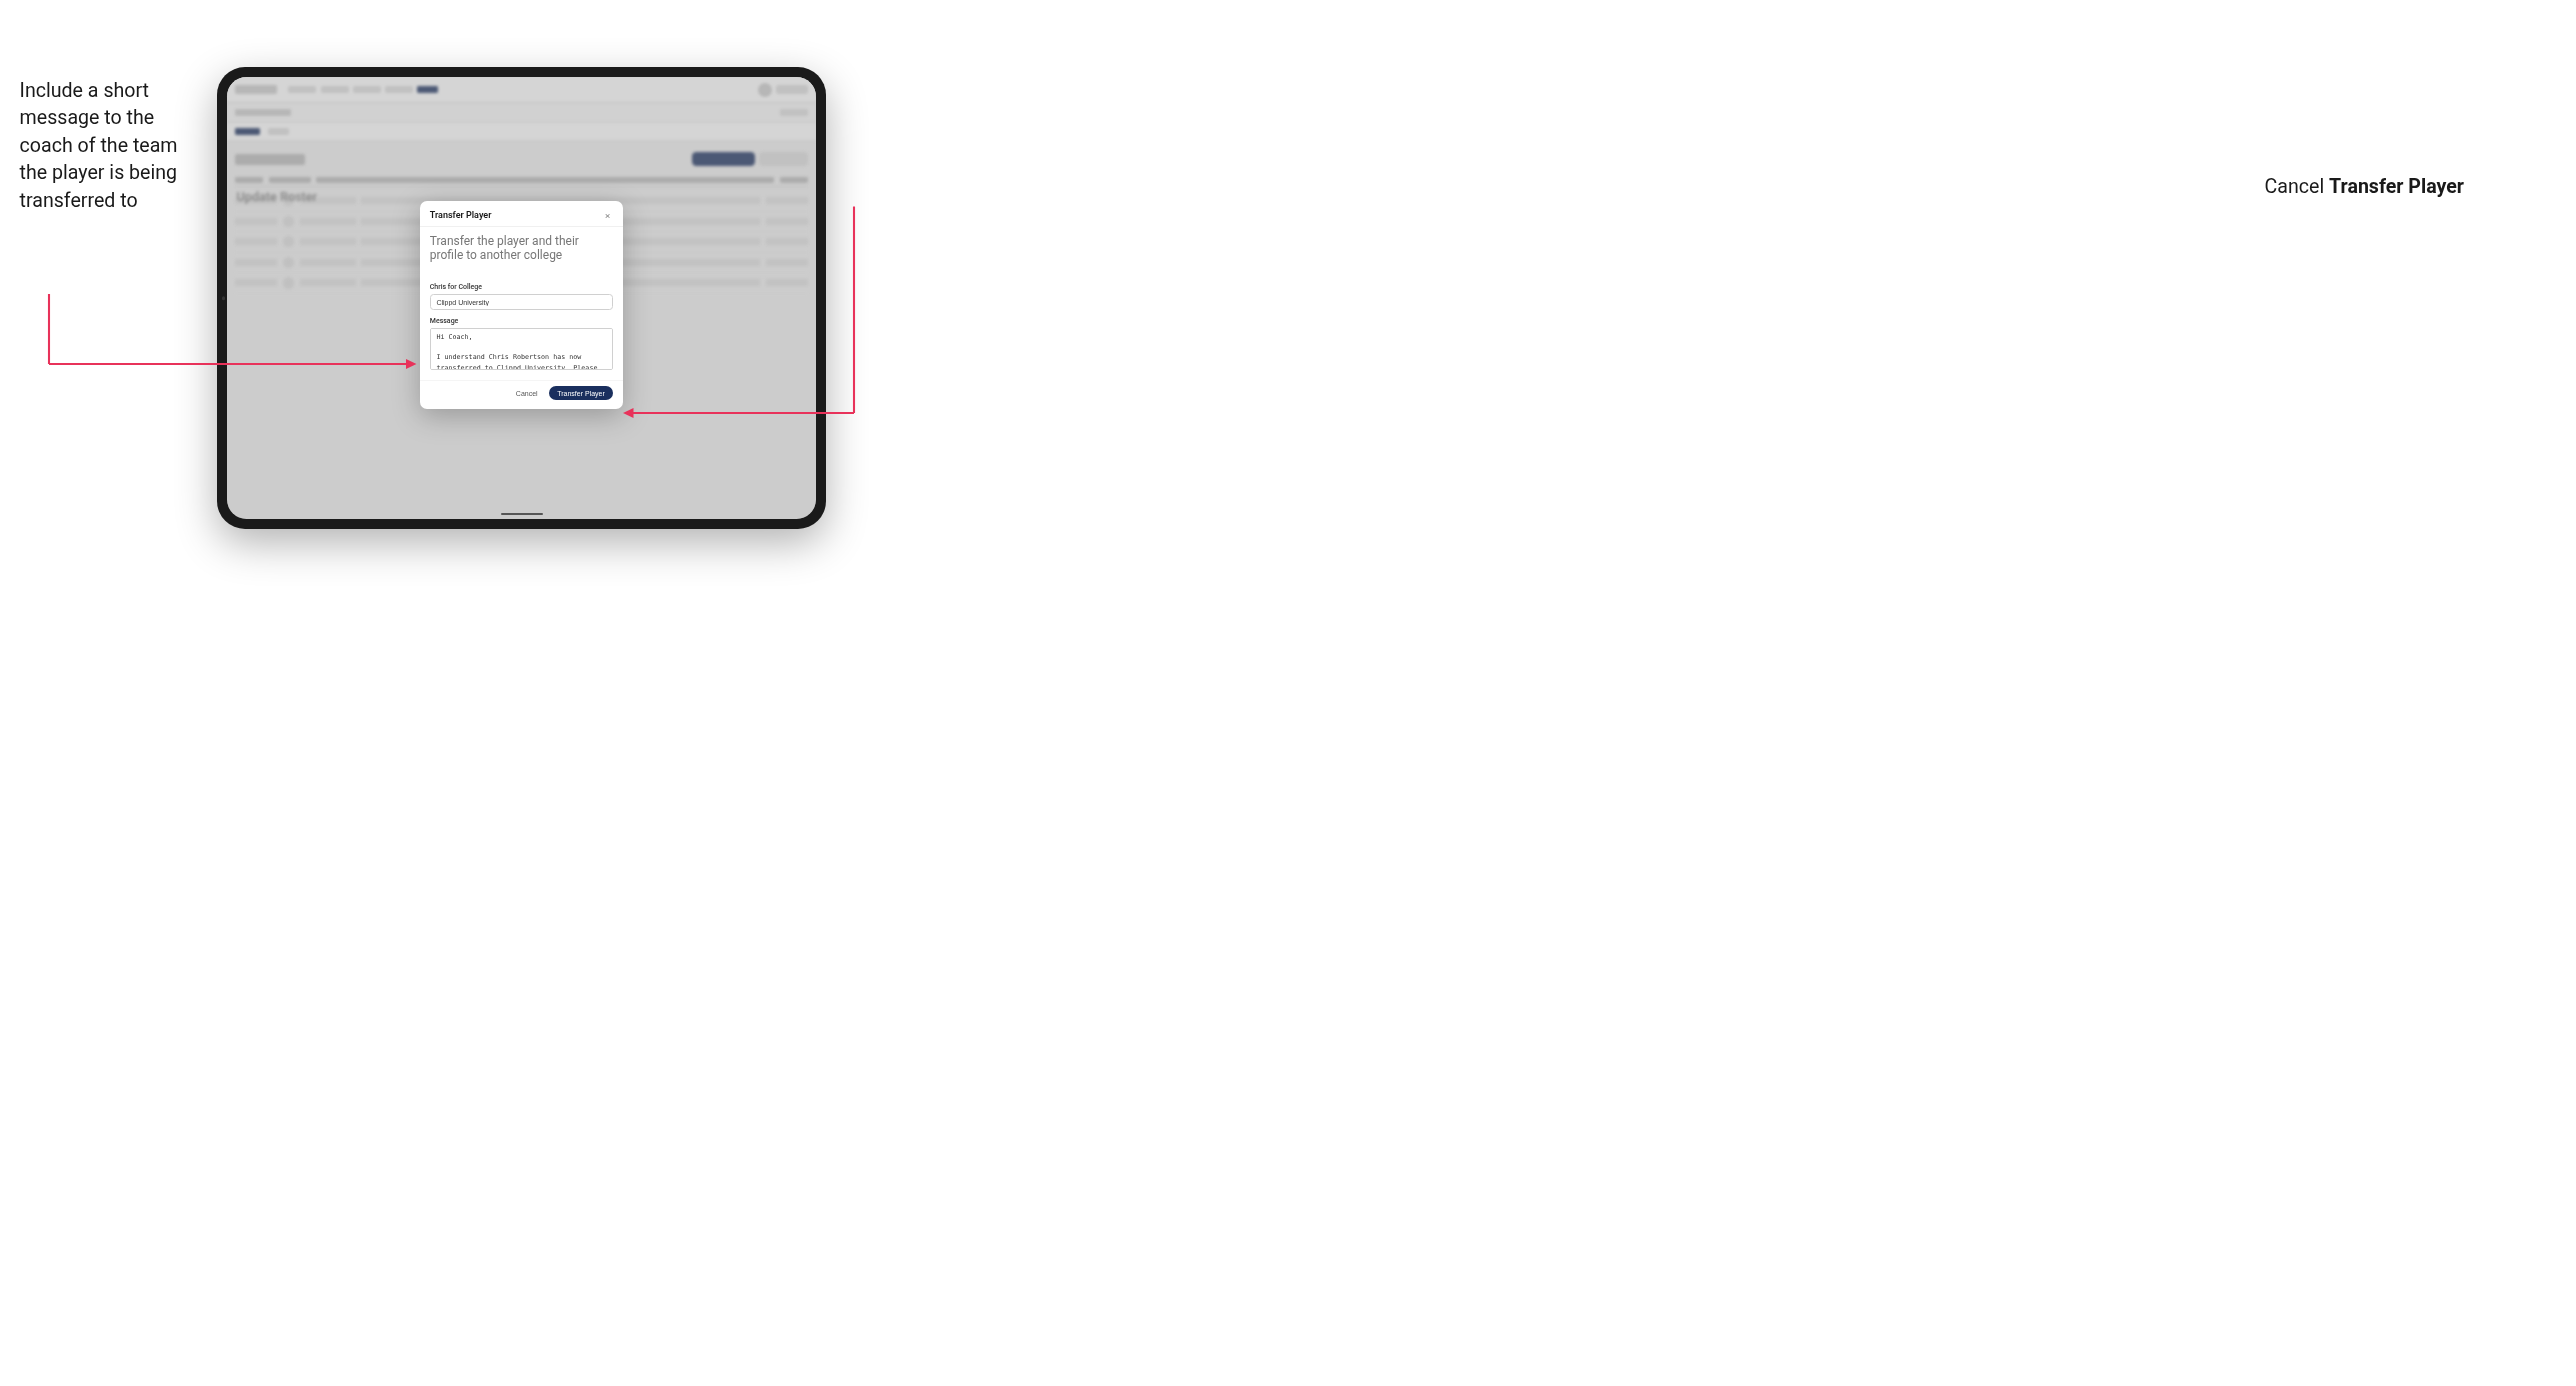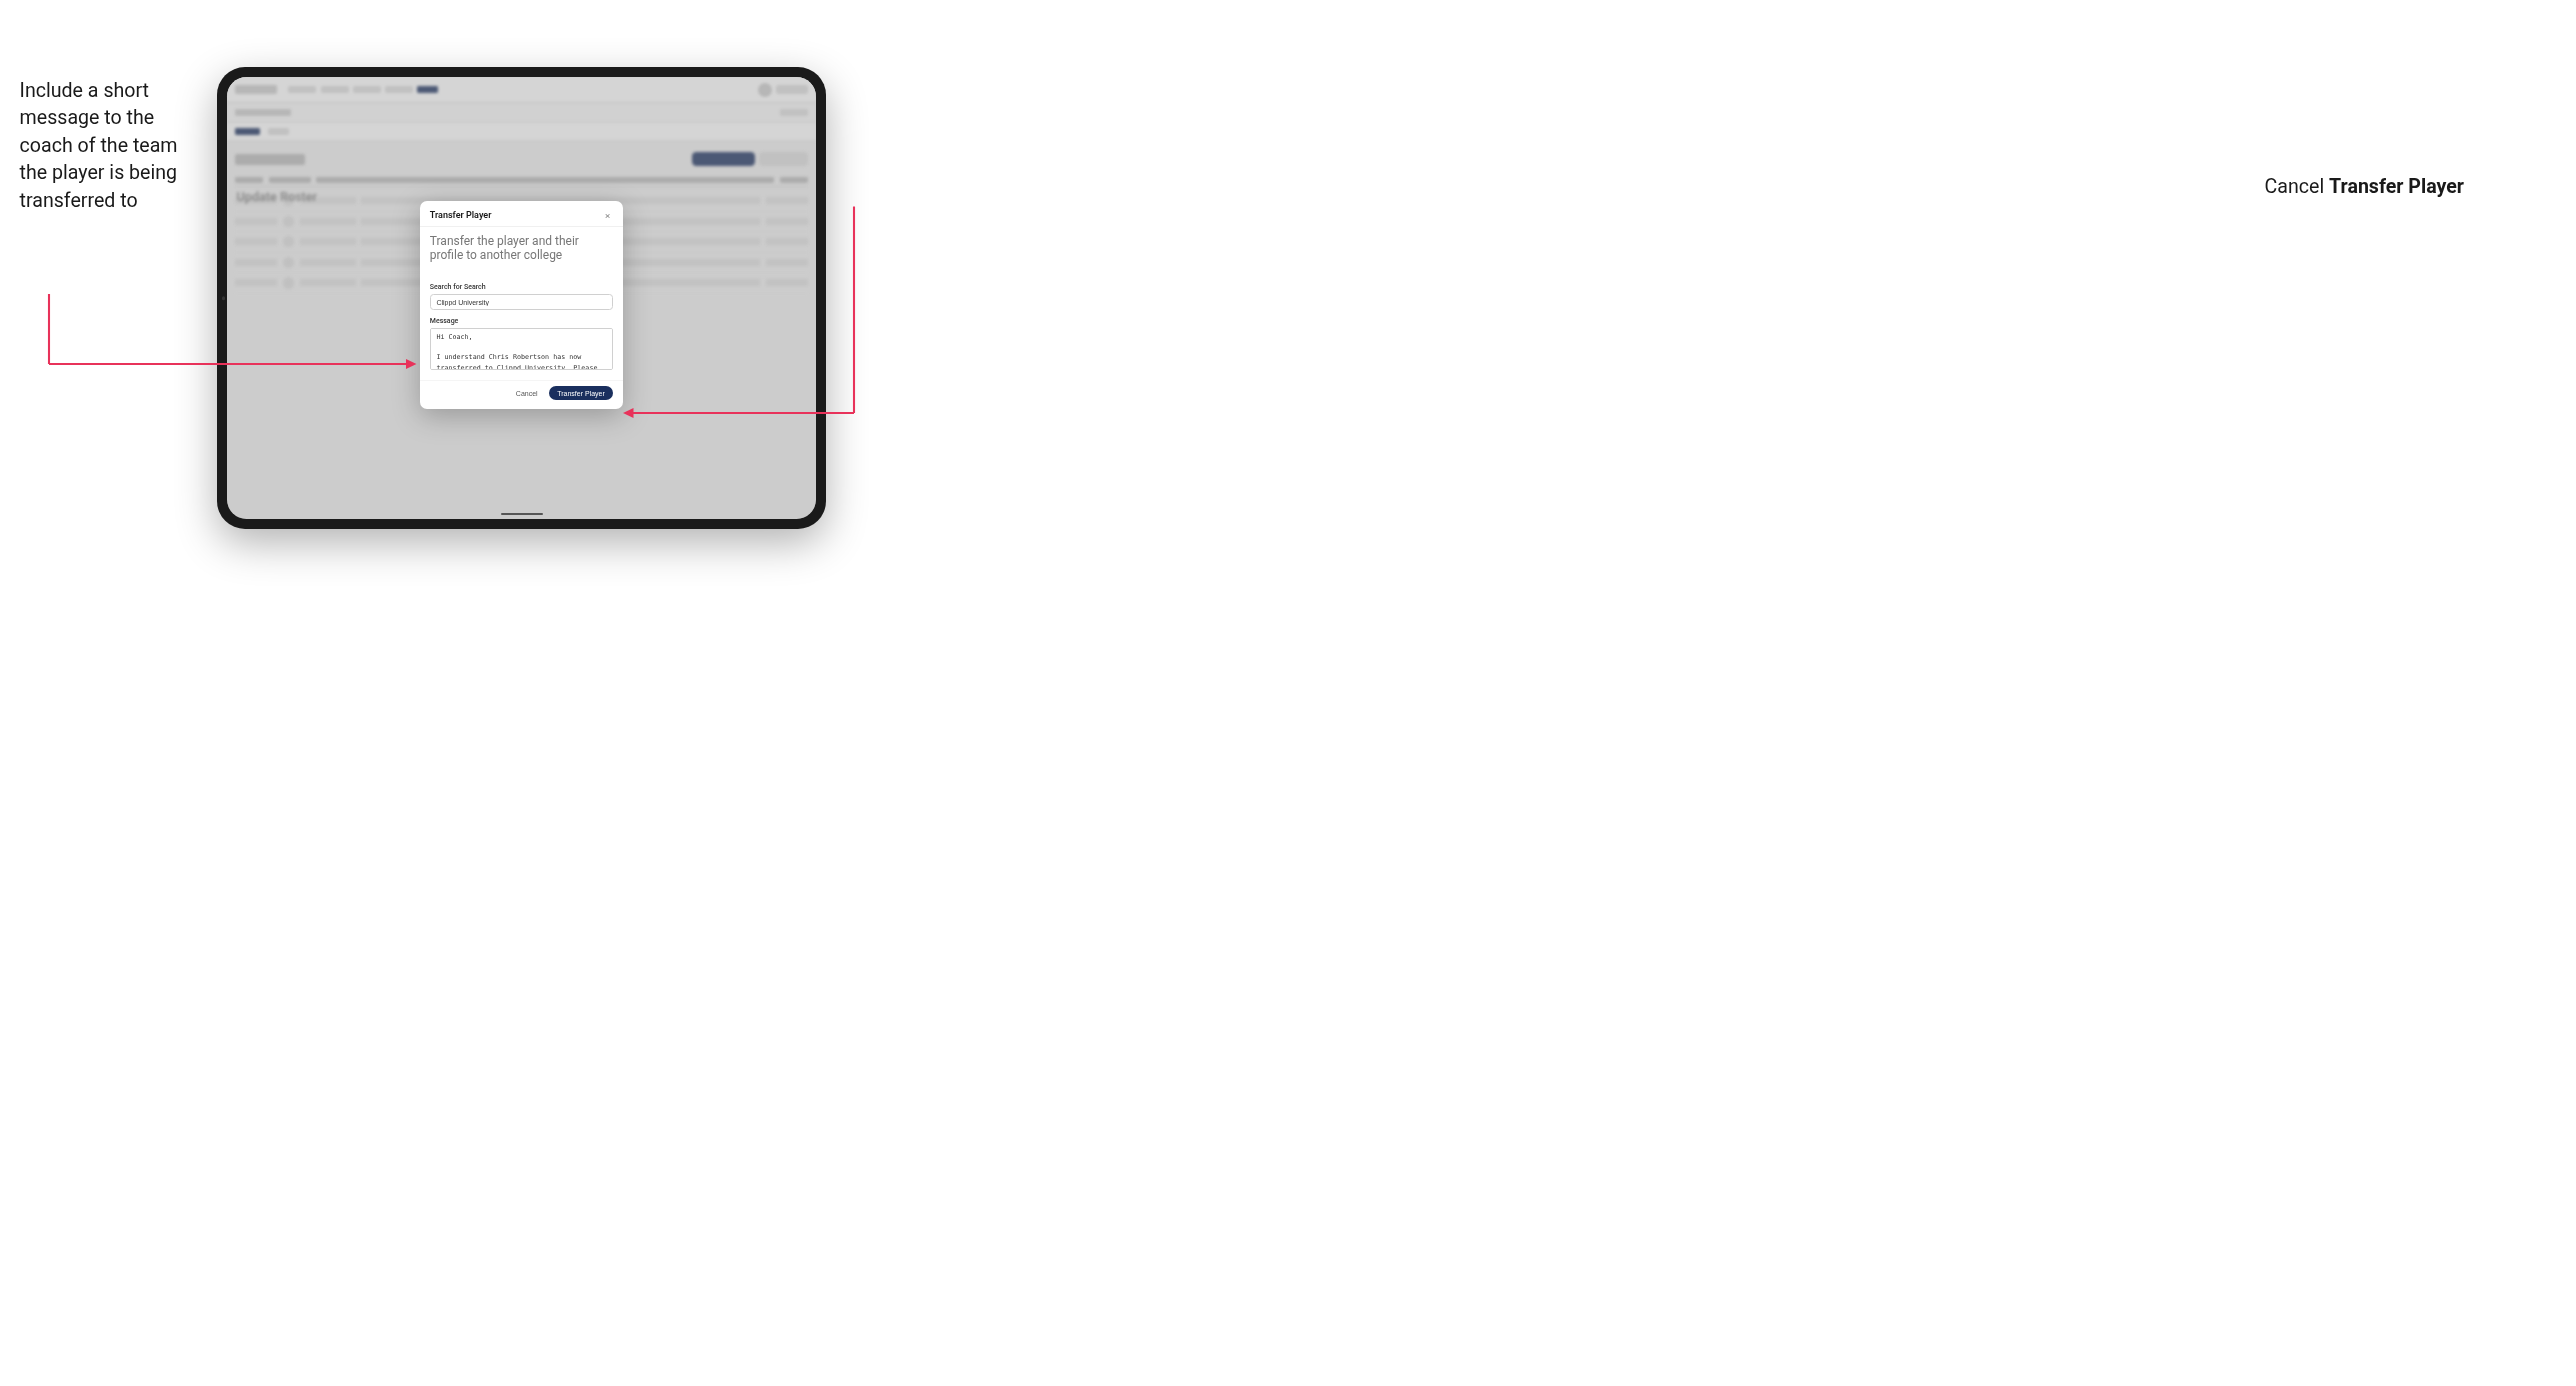--- a/index.html
+++ b/index.html
@@ -433,21 +433,21 @@
       <div class="modal">
 
         <div class="modal-header">
           <span class="modal-title">Transfer Player</span>
           <div class="modal-close">×</div>
         </div>
 
         <div class="modal-body">
           <div class="modal-description">Transfer the player and their profile to another college</div>
 
-          <div class="modal-label">Search for Search</div>
+          <div class="modal-label">Chris for College</div>
           <input class="modal-input" type="text" value="Clippd University" style="">
 
           <div class="modal-label">Message</div>
           <textarea class="modal-textarea" style="">Hi Coach,
 
 I understand Chris Robertson has now transferred to Clippd University. Please accept this transfer request when you can.</textarea>
         </div>
 
         <div class="modal-footer">
           <button class="btn-cancel">Cancel</button>

